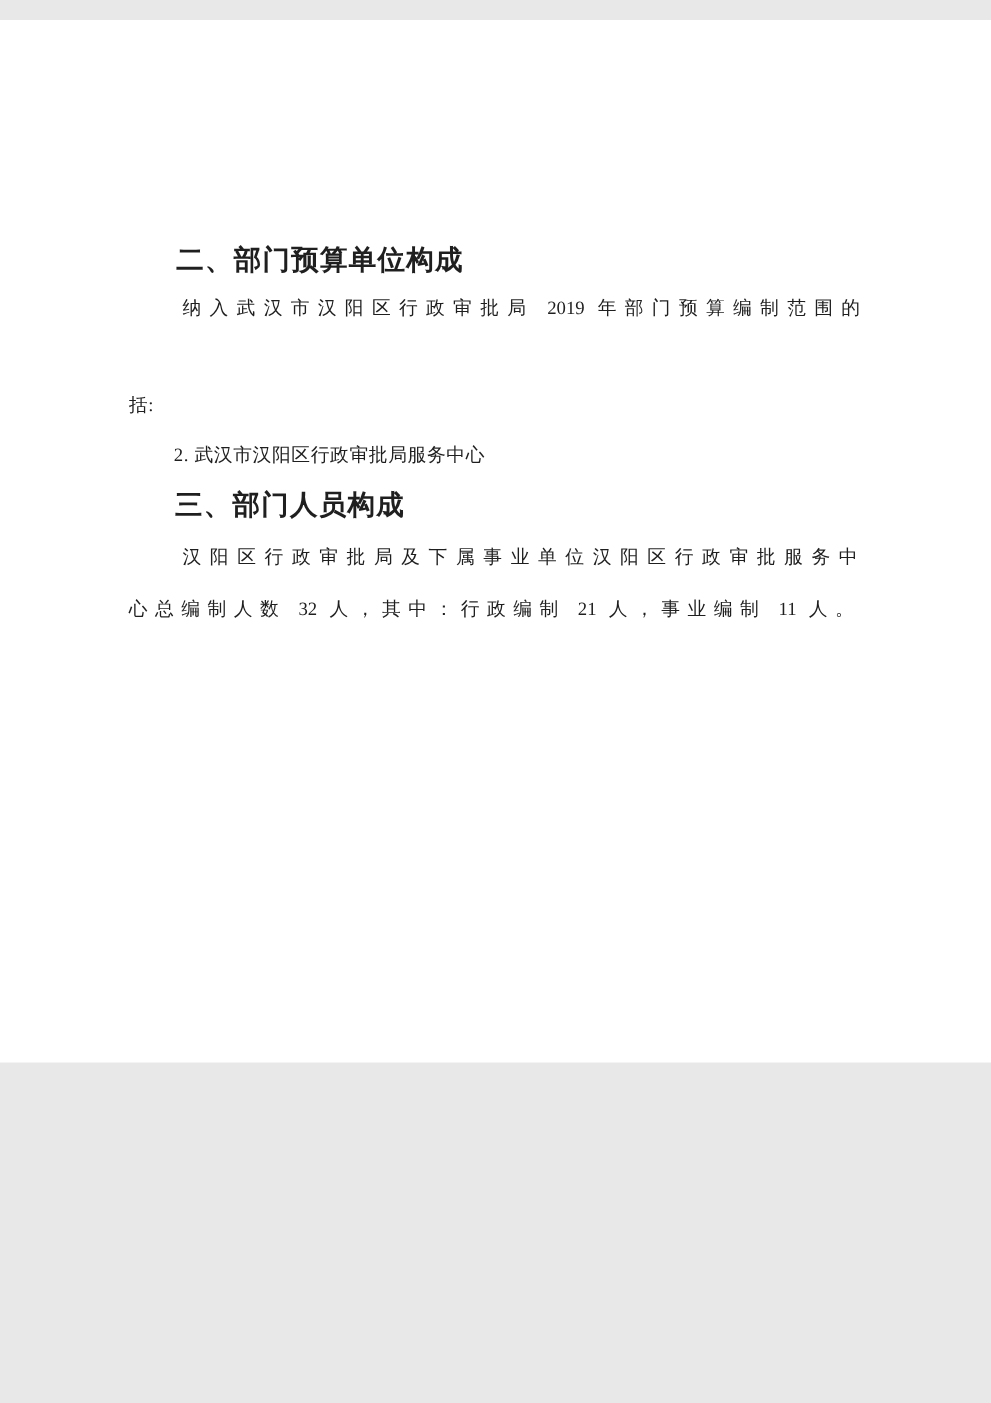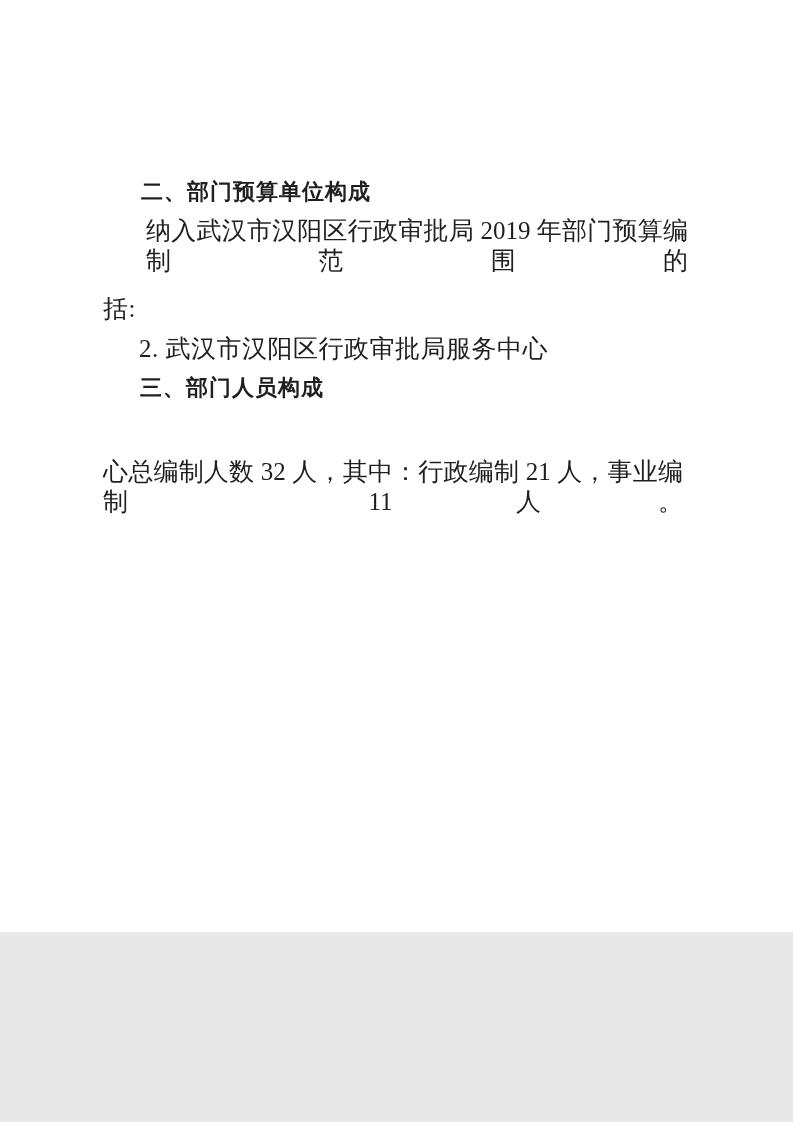--- a/index.html
+++ b/index.html
@@ -3,30 +3,30 @@
 <meta charset="utf-8">
 <style>
   html, body {
     margin: 0;
     padding: 0;
     background: #e8e8e8;
   }
   .page {
     position: relative;
     width: 793px;
-    height: 932px;
-    margin: 0 auto;
+    height: 834px;
+    margin: 16px auto;
     background: #ffffff;
     overflow: hidden;
     font-family: "Liberation Serif", serif;
     color: #1f1f1f;
   }
   .line {
     position: absolute;
-    font-size: 25px;
+    font-size: 15px;
     line-height: 30px;
     white-space: nowrap;
     letter-spacing: 0.5px;
   }
   .line.justified {
     white-space: normal;
     text-align: justify;
     text-align-last: justify;
     letter-spacing: 0;
   }
@@ -64,20 +64,21 @@
 
   <div class="line justified" style="left:146px; top:216px; width:542px;">纳入武汉市汉阳区行政审批局 2019 年部门预算编制范围的</div>
 
 
   <div class="line" style="left:103px; top:294px;">括:</div>
 
   <div class="line" style="left:139px; top:334px;">2. 武汉市汉阳区行政审批局服务中心</div>
 
   <div class="line heading" style="left:140px; top:373px;">三、部门人员构成</div>
 
+  <div class="line justified" style="left:146px; top:415px; width:540px;">汉阳区行政审批局及下属事业单位汉阳区行政审批服务中</div>
 
   <div class="line justified" style="left:103px; top:457px; width:580px;">心总编制人数 32 人，其中：行政编制 21 人，事业编制 11 人。</div>
 
 
   <div class="footer-pagenum">
     <span class="dash">—</span><span class="num">4</span><span class="dash">—</span>
   </div>
 
 </div>
 

